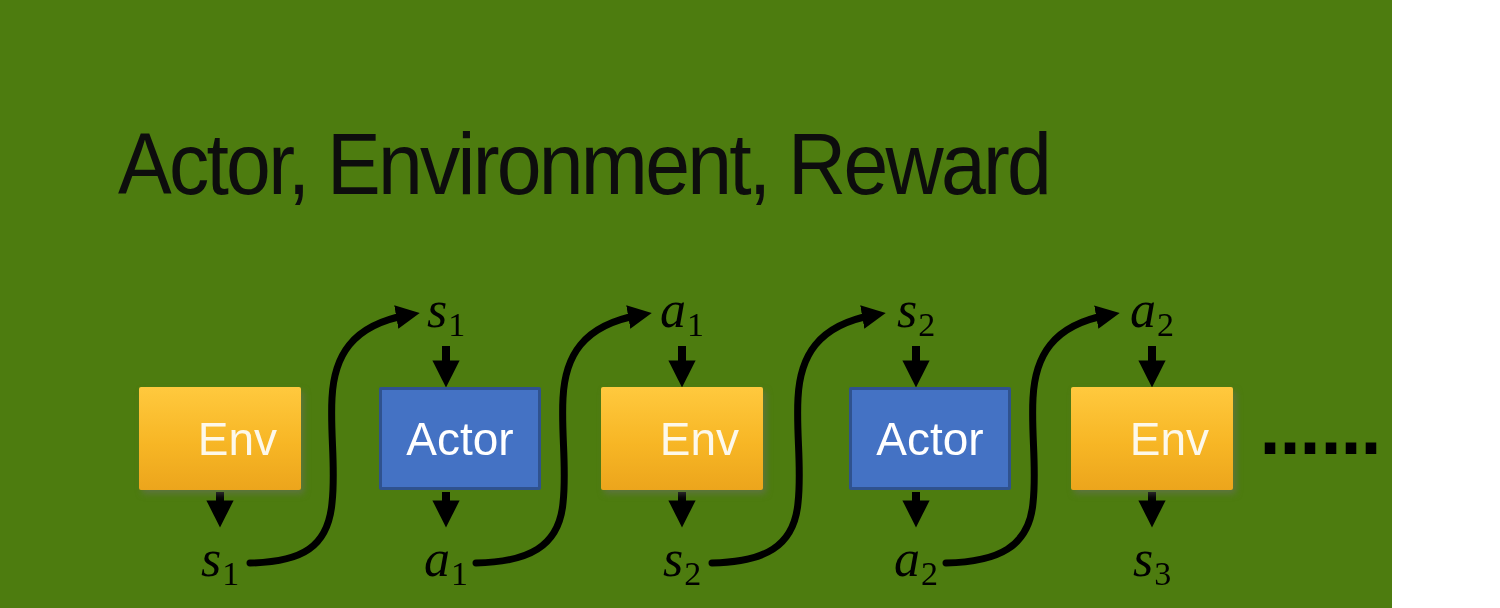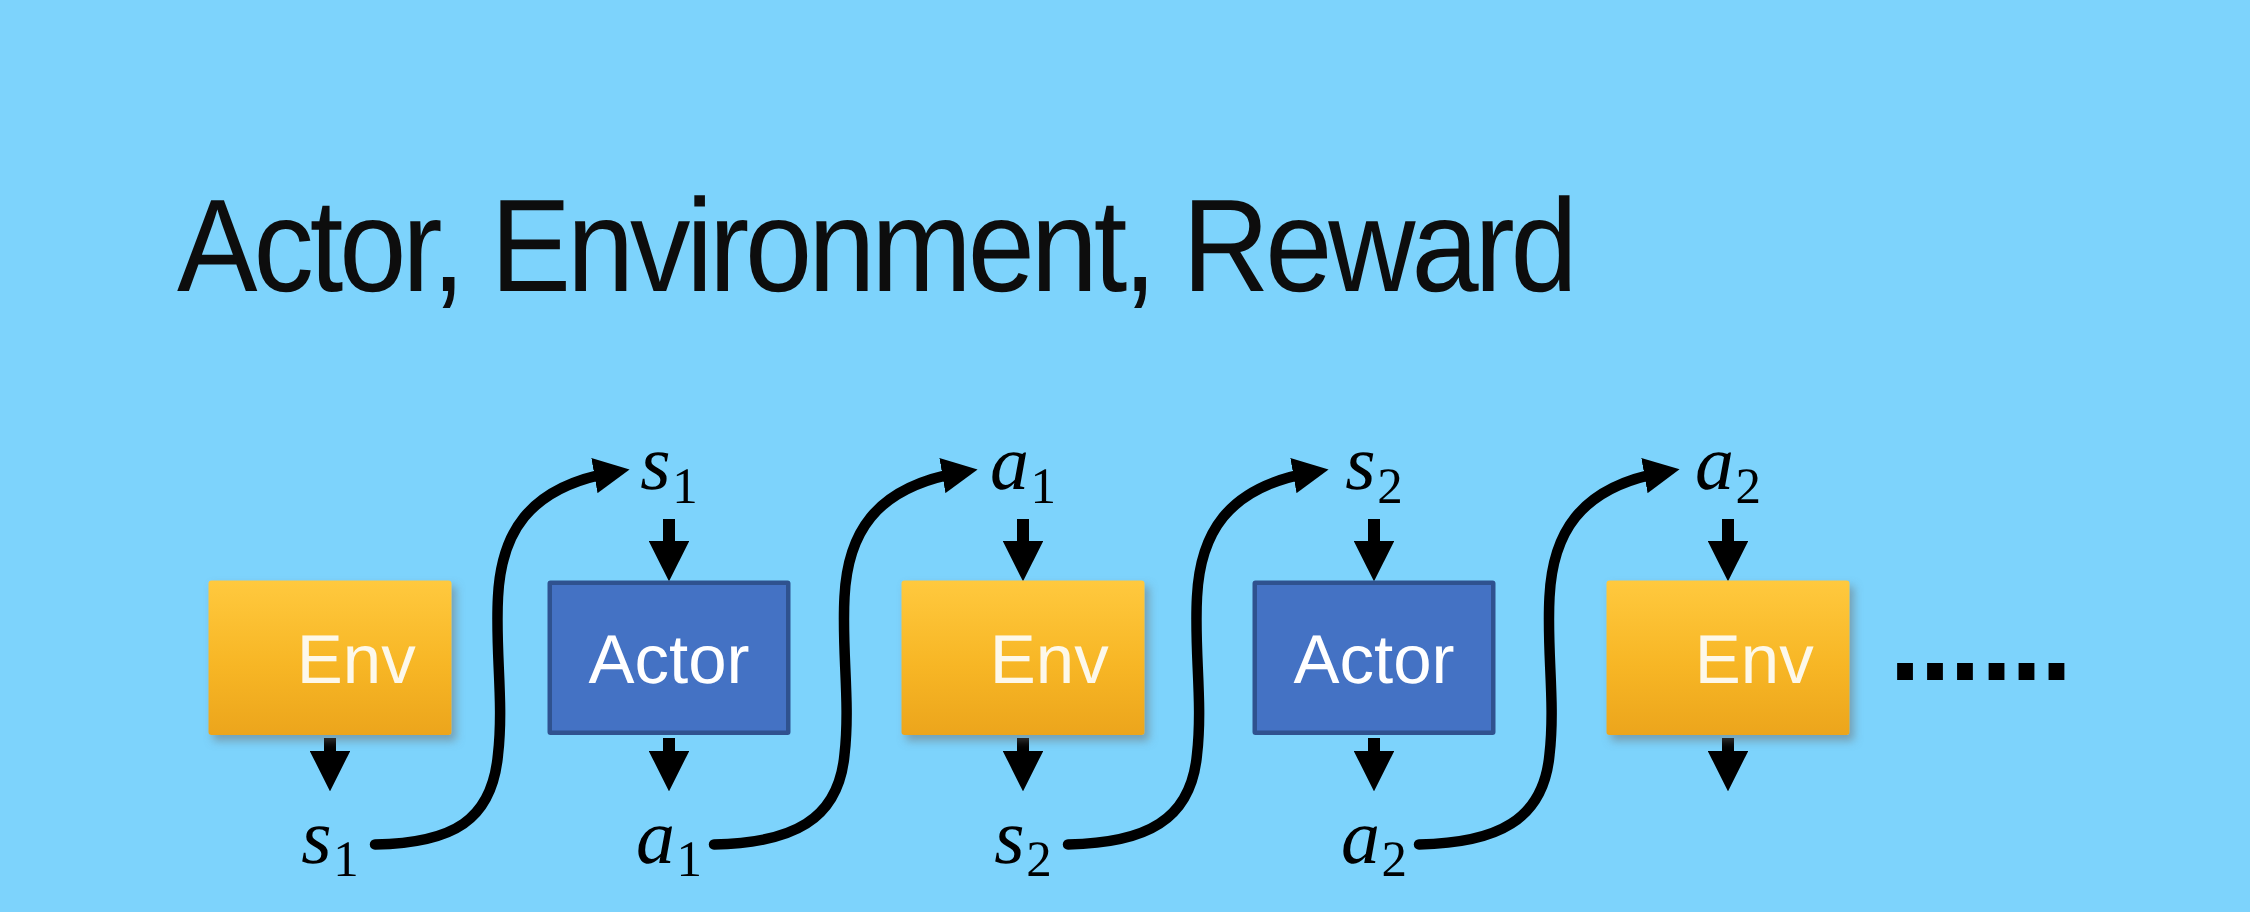--- a/index.html
+++ b/index.html
@@ -8,23 +8,23 @@
     --env-bottom: #ECA51C;
     --actor-fill: #4472C4;
     --actor-border: #2F528F;
     --arrow: #000000;
     --env-text: #FDF8EA;
     --actor-text: #FFFFFF;
   }
   html, body { margin: 0; padding: 0; background: #ffffff; }
   .slide {
     position: relative;
-    width: 1500px;
+    width: 1392px;
     height: 608px;
-    background: #7dd3fc;
+    background: #4d7c0f;
     overflow: hidden;
     font-family: "Liberation Sans", sans-serif;
   }
   .title {
     position: absolute;
     left: 118px;
     top: 120px;
     font-size: 88px;
     font-weight: 300;
     letter-spacing: -3px;
@@ -50,20 +50,21 @@
   .box.env {
     background: linear-gradient(180deg, var(--env-top) 0%, var(--env-mid) 55%, var(--env-bottom) 100%);
     color: var(--env-text);
     box-shadow: 3px 4px 6px rgba(110,110,110,0.5);
     padding-left: 35px;
   }
   .box.actor {
     background: var(--actor-fill);
     border: 3px solid var(--actor-border);
     color: var(--actor-text);
+    margin-left: 14px;
   }
   .b1 { left: 139px; }
   .b2 { left: 365px; }
   .b3 { left: 601px; }
   .b4 { left: 835px; }
   .b5 { left: 1071px; }
 
   .mlabel {
     position: absolute;
     width: 140px;
@@ -158,16 +159,17 @@
 
   <div class="mlabel toplab cx2"><span>s</span><span class="sub">1</span></div>
   <div class="mlabel toplab cx3"><span>a</span><span class="sub">1</span></div>
   <div class="mlabel toplab cx4"><span>s</span><span class="sub">2</span></div>
   <div class="mlabel toplab cx5"><span>a</span><span class="sub">2</span></div>
 
   <div class="mlabel botlab cx1"><span>s</span><span class="sub">1</span></div>
   <div class="mlabel botlab cx2"><span>a</span><span class="sub">1</span></div>
   <div class="mlabel botlab cx3"><span>s</span><span class="sub">2</span></div>
   <div class="mlabel botlab cx4"><span>a</span><span class="sub">2</span></div>
+  <div class="mlabel botlab cx5"><span>s</span><span class="sub">3</span></div>
 
   <div class="dots">……</div>
 
 </div>
 
 </body></html>

